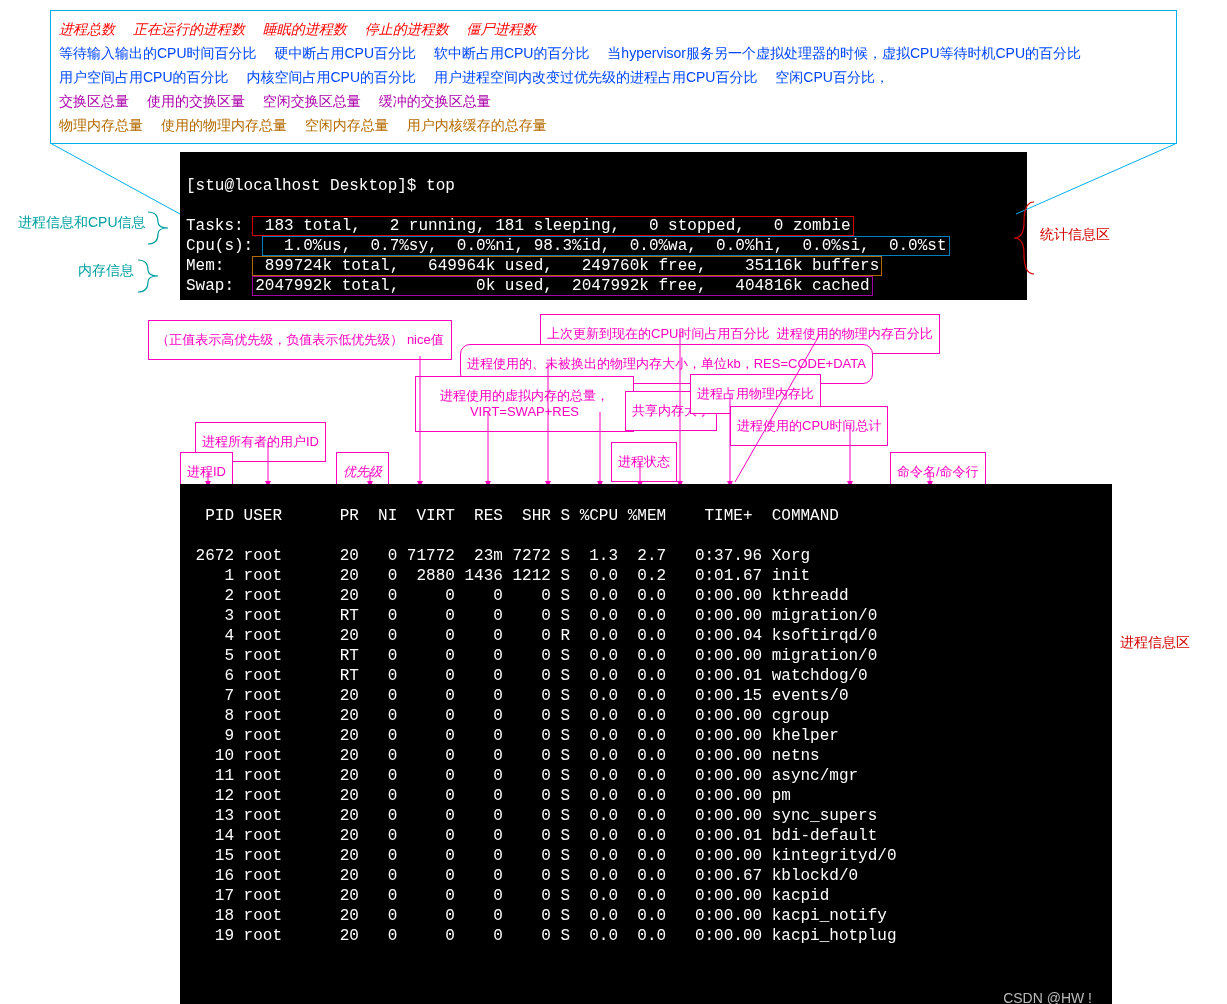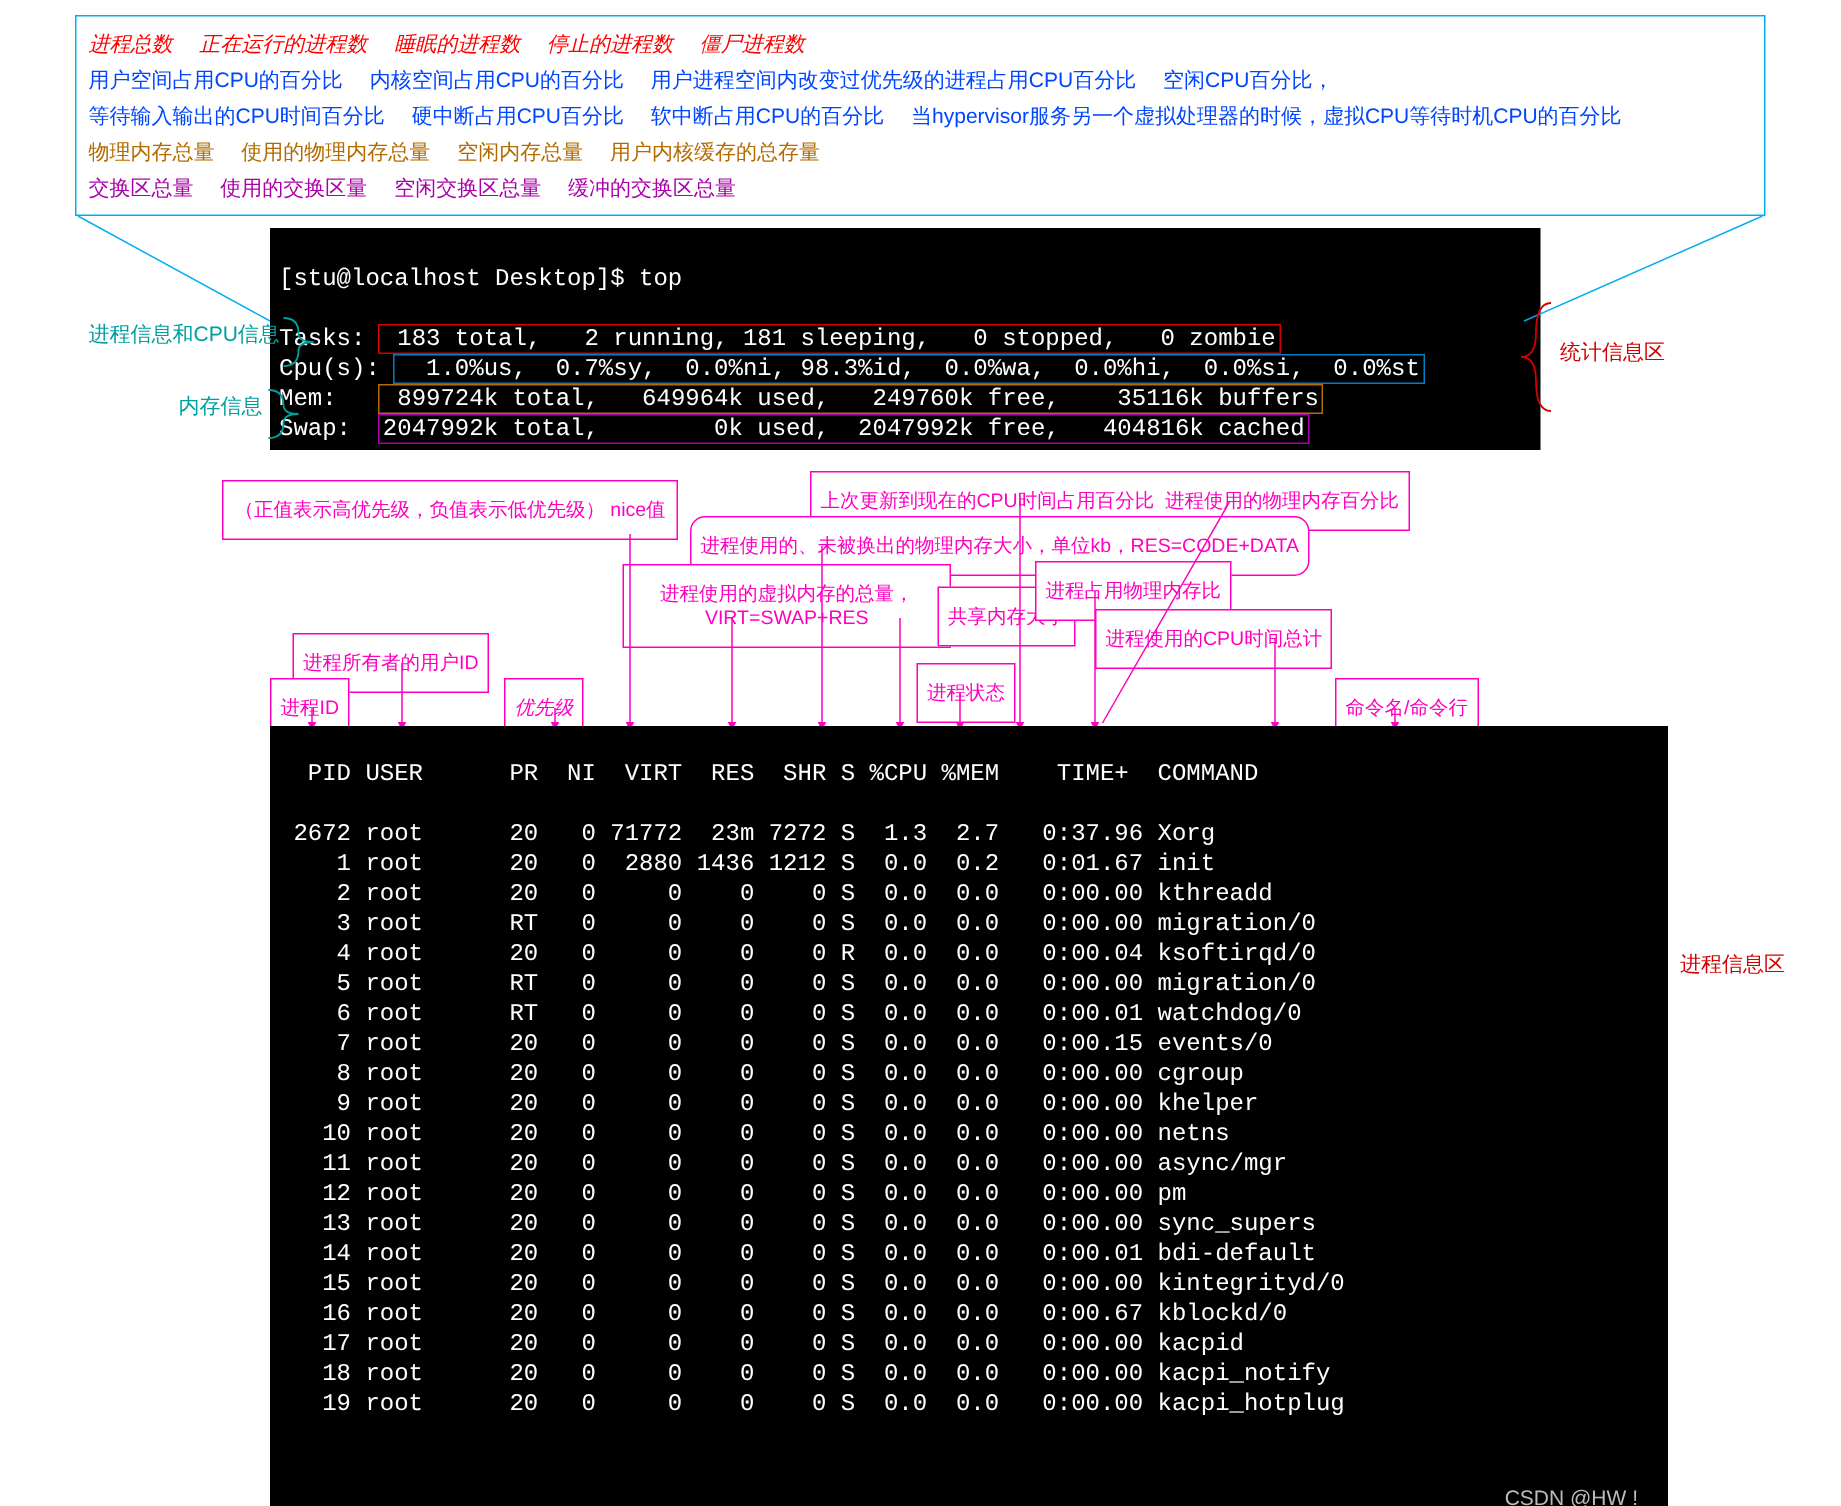--- a/index.html
+++ b/index.html
@@ -3,21 +3,21 @@
 <meta charset="utf-8">
 <style>
   html,body{margin:0;padding:0;background:#fff;font-family:"Microsoft YaHei",Arial,sans-serif;font-size:14px;color:#000;}
   body{width:1227px;padding:6px 0;}
   .legend-box{border:1px solid #00aeef;margin:4px 50px 8px 50px;padding:6px 8px;line-height:24px;font-size:14px;}
   .legend-box span{white-space:nowrap;margin-right:14px;}
   .c-red{color:#ff0000;font-style:italic;}
   .c-blue{color:#0046ff;}
   .c-brown{color:#b36a00;}
   .c-purple{color:#aa00aa;}
-  .c-teal{color:#00a0a0;margin-left:41px;}
+  .c-teal{color:#00a0a0;}
   .c-crimson{color:#d40000;}
   .stage{position:relative;width:1227px;}
   .side-label{position:absolute;font-size:14px;}
   .side-label .txt{display:inline-block;}
   .term{background:#000000;color:#fff;font-family:"Courier New",monospace;font-size:16px;line-height:20px;white-space:pre;}
   .term1{margin:0 0 4px 180px;width:835px;padding:4px 6px;}
   .term1 .bx-red{outline:1px solid #d40000;padding:0 2px;}
   .term1 .bx-blue{outline:1px solid #0080c0;padding:0 2px;}
   .term1 .bx-brown{outline:1px solid #b36a00;padding:0 2px;}
   .term1 .bx-purple{outline:1px solid #aa00aa;padding:0 2px;}
@@ -34,42 +34,42 @@
 
 <div class="legend-box">
   <div>
     <span class="c-red">进程总数</span>
     <span class="c-red">正在运行的进程数</span>
     <span class="c-red">睡眠的进程数</span>
     <span class="c-red">停止的进程数</span>
     <span class="c-red">僵尸进程数</span>
   </div>
   <div>
+    <span class="c-blue">等待输入输出的CPU时间百分比</span>
+    <span class="c-blue">硬中断占用CPU百分比</span>
+    <span class="c-blue">软中断占用CPU的百分比</span>
+    <span class="c-blue">当hypervisor服务另一个虚拟处理器的时候，虚拟CPU等待时机CPU的百分比</span>
+  </div>
+  <div>
     <span class="c-blue">用户空间占用CPU的百分比</span>
     <span class="c-blue">内核空间占用CPU的百分比</span>
     <span class="c-blue">用户进程空间内改变过优先级的进程占用CPU百分比</span>
     <span class="c-blue">空闲CPU百分比，</span>
   </div>
   <div>
-    <span class="c-blue">等待输入输出的CPU时间百分比</span>
-    <span class="c-blue">硬中断占用CPU百分比</span>
-    <span class="c-blue">软中断占用CPU的百分比</span>
-    <span class="c-blue">当hypervisor服务另一个虚拟处理器的时候，虚拟CPU等待时机CPU的百分比</span>
+    <span class="c-purple">交换区总量</span>
+    <span class="c-purple">使用的交换区量</span>
+    <span class="c-purple">空闲交换区总量</span>
+    <span class="c-purple">缓冲的交换区总量</span>
   </div>
   <div>
     <span class="c-brown">物理内存总量</span>
     <span class="c-brown">使用的物理内存总量</span>
     <span class="c-brown">空闲内存总量</span>
     <span class="c-brown">用户内核缓存的总存量</span>
-  </div>
-  <div>
-    <span class="c-purple">交换区总量</span>
-    <span class="c-purple">使用的交换区量</span>
-    <span class="c-purple">空闲交换区总量</span>
-    <span class="c-purple">缓冲的交换区总量</span>
   </div>
 </div>
 
 <div class="stage">
 
   <svg class="connector" style="left:0;top:-8px;" width="1227" height="180">
     <line x1="52" y1="0" x2="180" y2="70" stroke="#00aeef" stroke-width="1"></line>
     <line x1="1175" y1="0" x2="1016" y2="70" stroke="#00aeef" stroke-width="1"></line>
   </svg>
 

